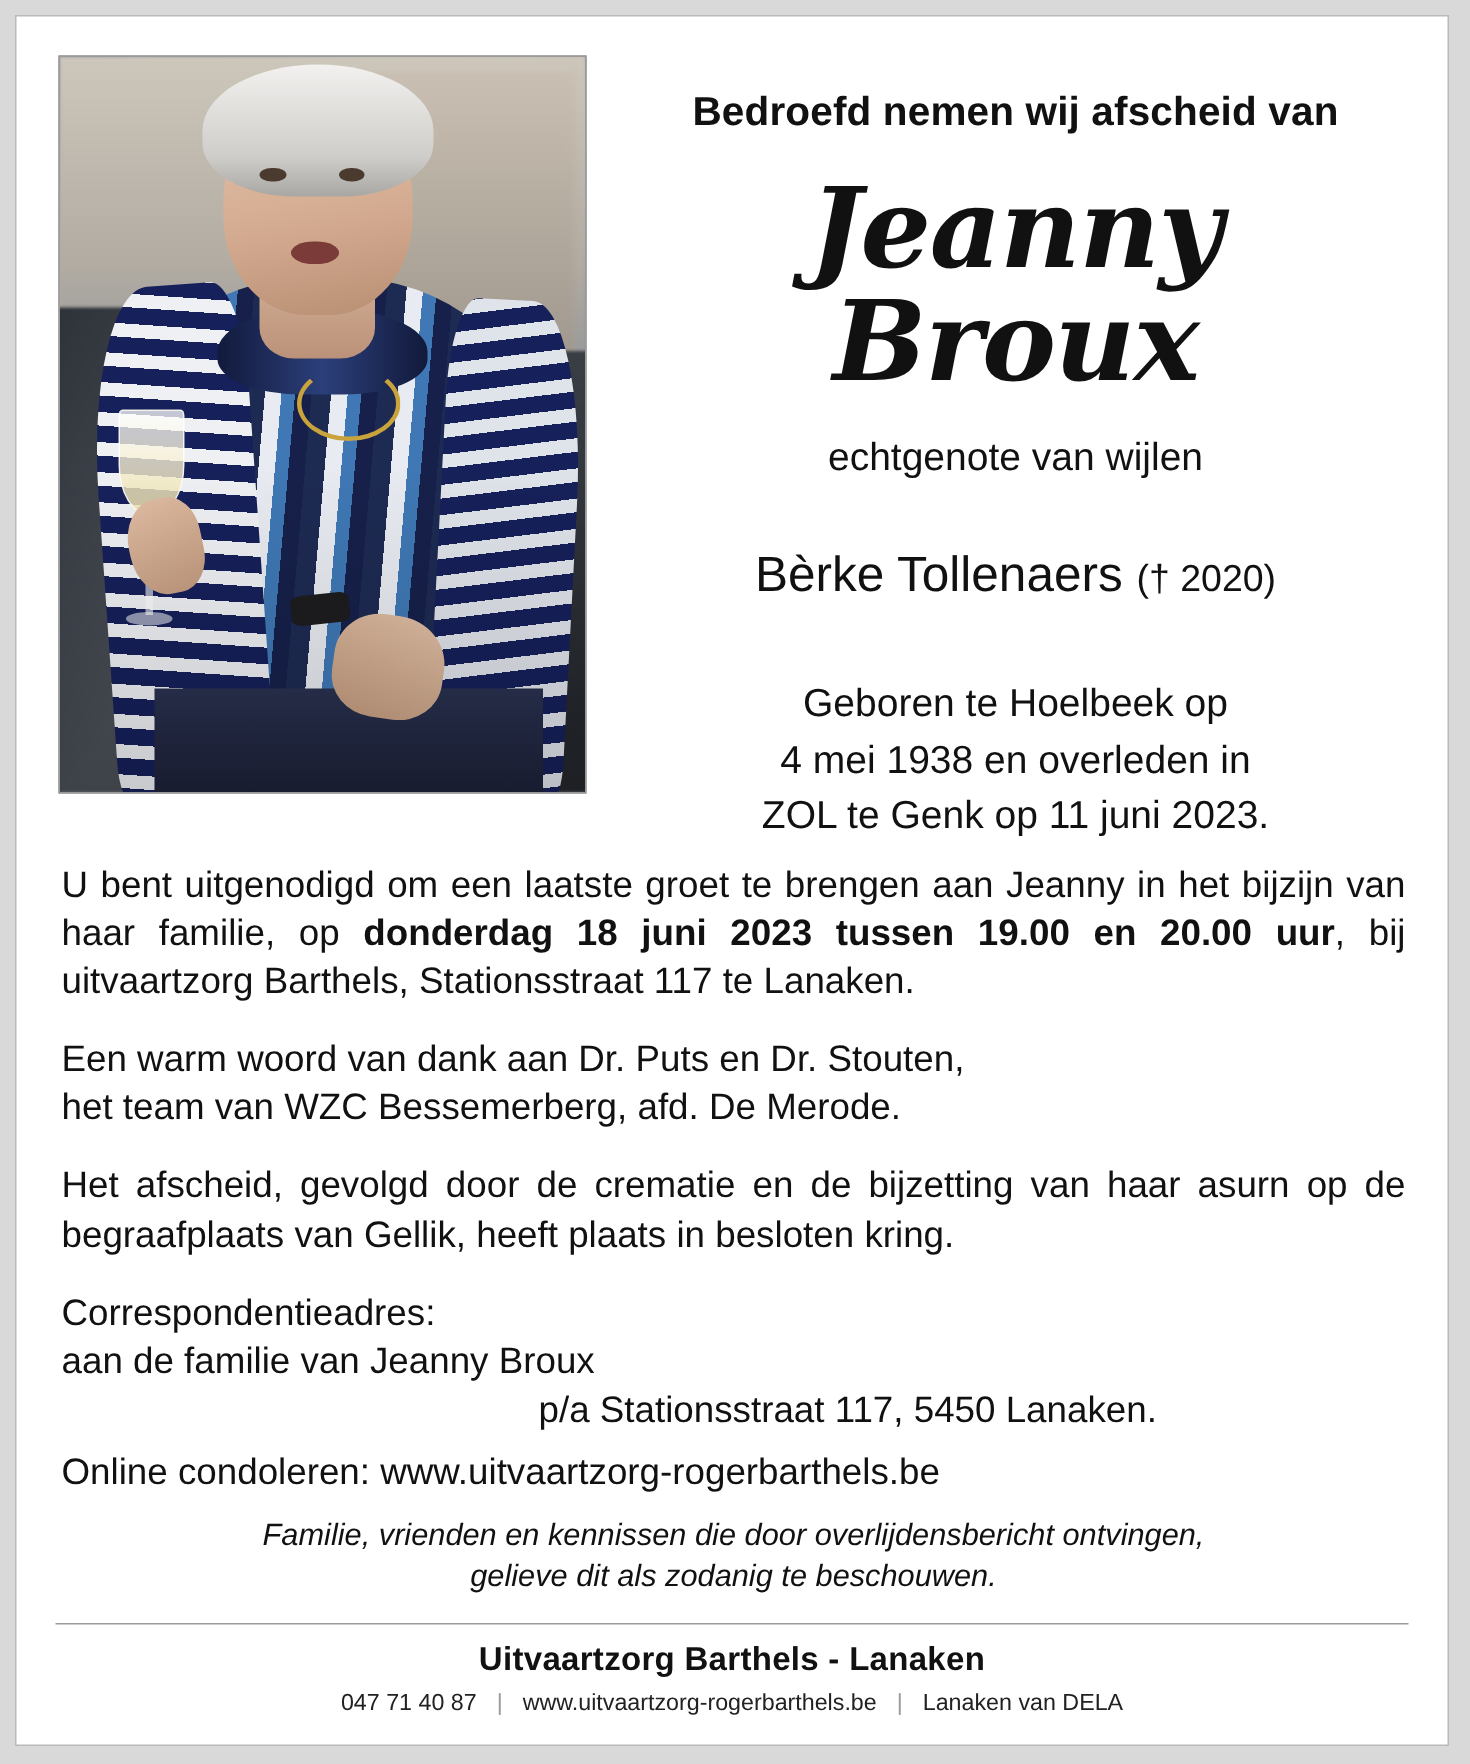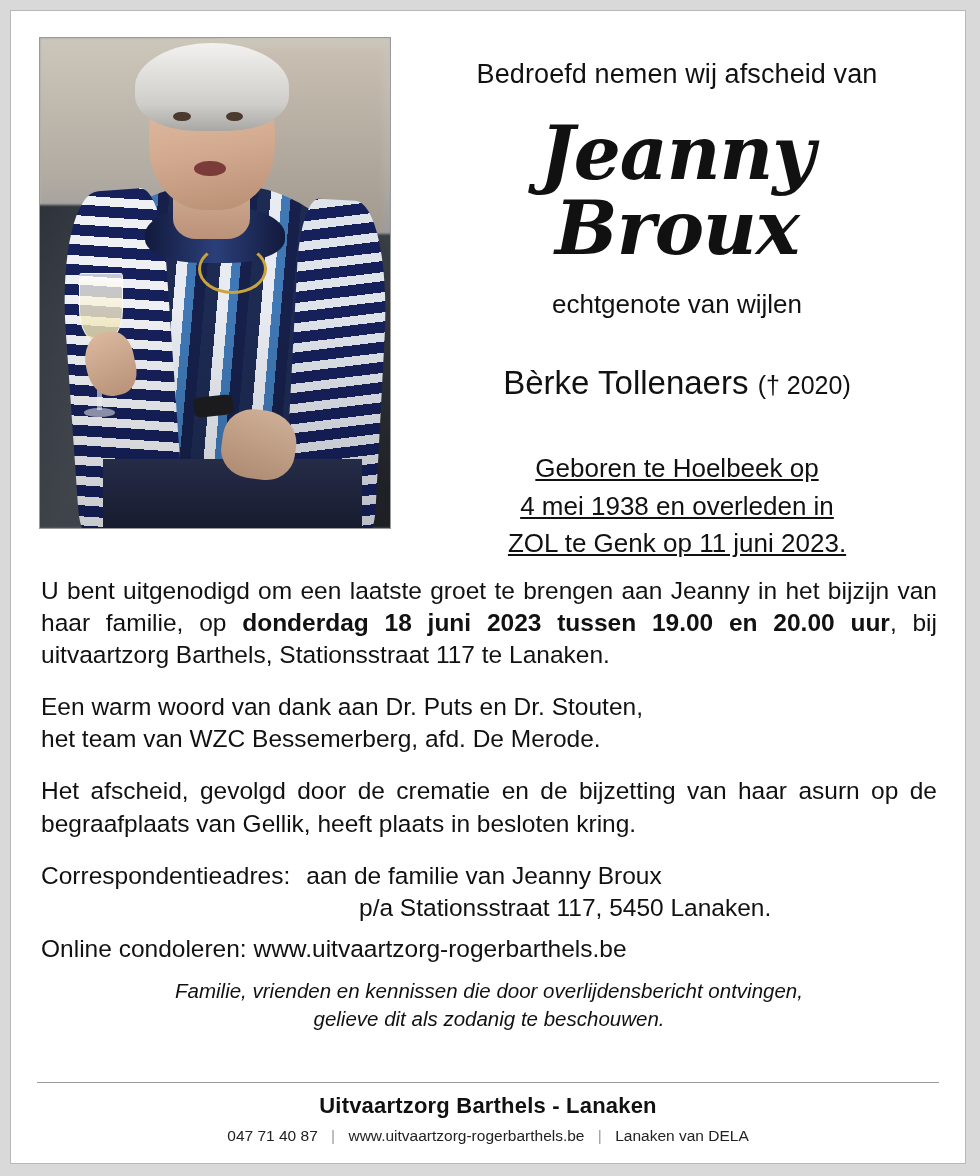--- a/index.html
+++ b/index.html
@@ -208,20 +208,21 @@
   .head-text {
     flex: 1 1 auto;
     padding-left: 22px;
     text-align: center;
     box-sizing: border-box;
   }
   .line-intro {
     font-size: 27px;
     margin-top: 22px;
     letter-spacing: .1px;
+    font-weight: bold;
   }
   .name-script {
     font-family: "DejaVu Serif", serif;
     font-style: italic;
     font-weight: 700;
     font-size: 74px;
     line-height: 1.02;
     margin: 26px 0 10px;
     letter-spacing: -1px;
   }
@@ -233,42 +234,41 @@
     font-size: 33px;
     margin-top: 44px;
   }
   .spouse-name .died {
     font-size: 25px;
   }
   .born-block {
     font-size: 26px;
     line-height: 1.45;
     margin-top: 48px;
-    text-decoration: underline;
   }
 
   .body-wrap {
     padding: 12px 28px 0 30px;
     box-sizing: border-box;
   }
   .para {
     font-size: 24.5px;
     line-height: 1.31;
     margin: 0 0 20px 0;
     text-align: justify;
   }
   .para.nojust { text-align: left; }
   .para b { font-weight: 700; }
 
   .corr {
     font-size: 24.5px;
     line-height: 1.34;
     margin: 0 0 10px 0;
   }
-  .corr-row { display: flex; }
+  .corr-row { display: flex; flex-direction: column; }
   .corr-label { white-space: nowrap; padding-right: 16px; }
   .corr-second { padding-left: 318px; }
   .online {
     font-size: 24.5px;
     margin: 6px 0 14px 0;
   }
   .note {
     font-size: 20.5px;
     font-style: italic;
     text-align: center;

